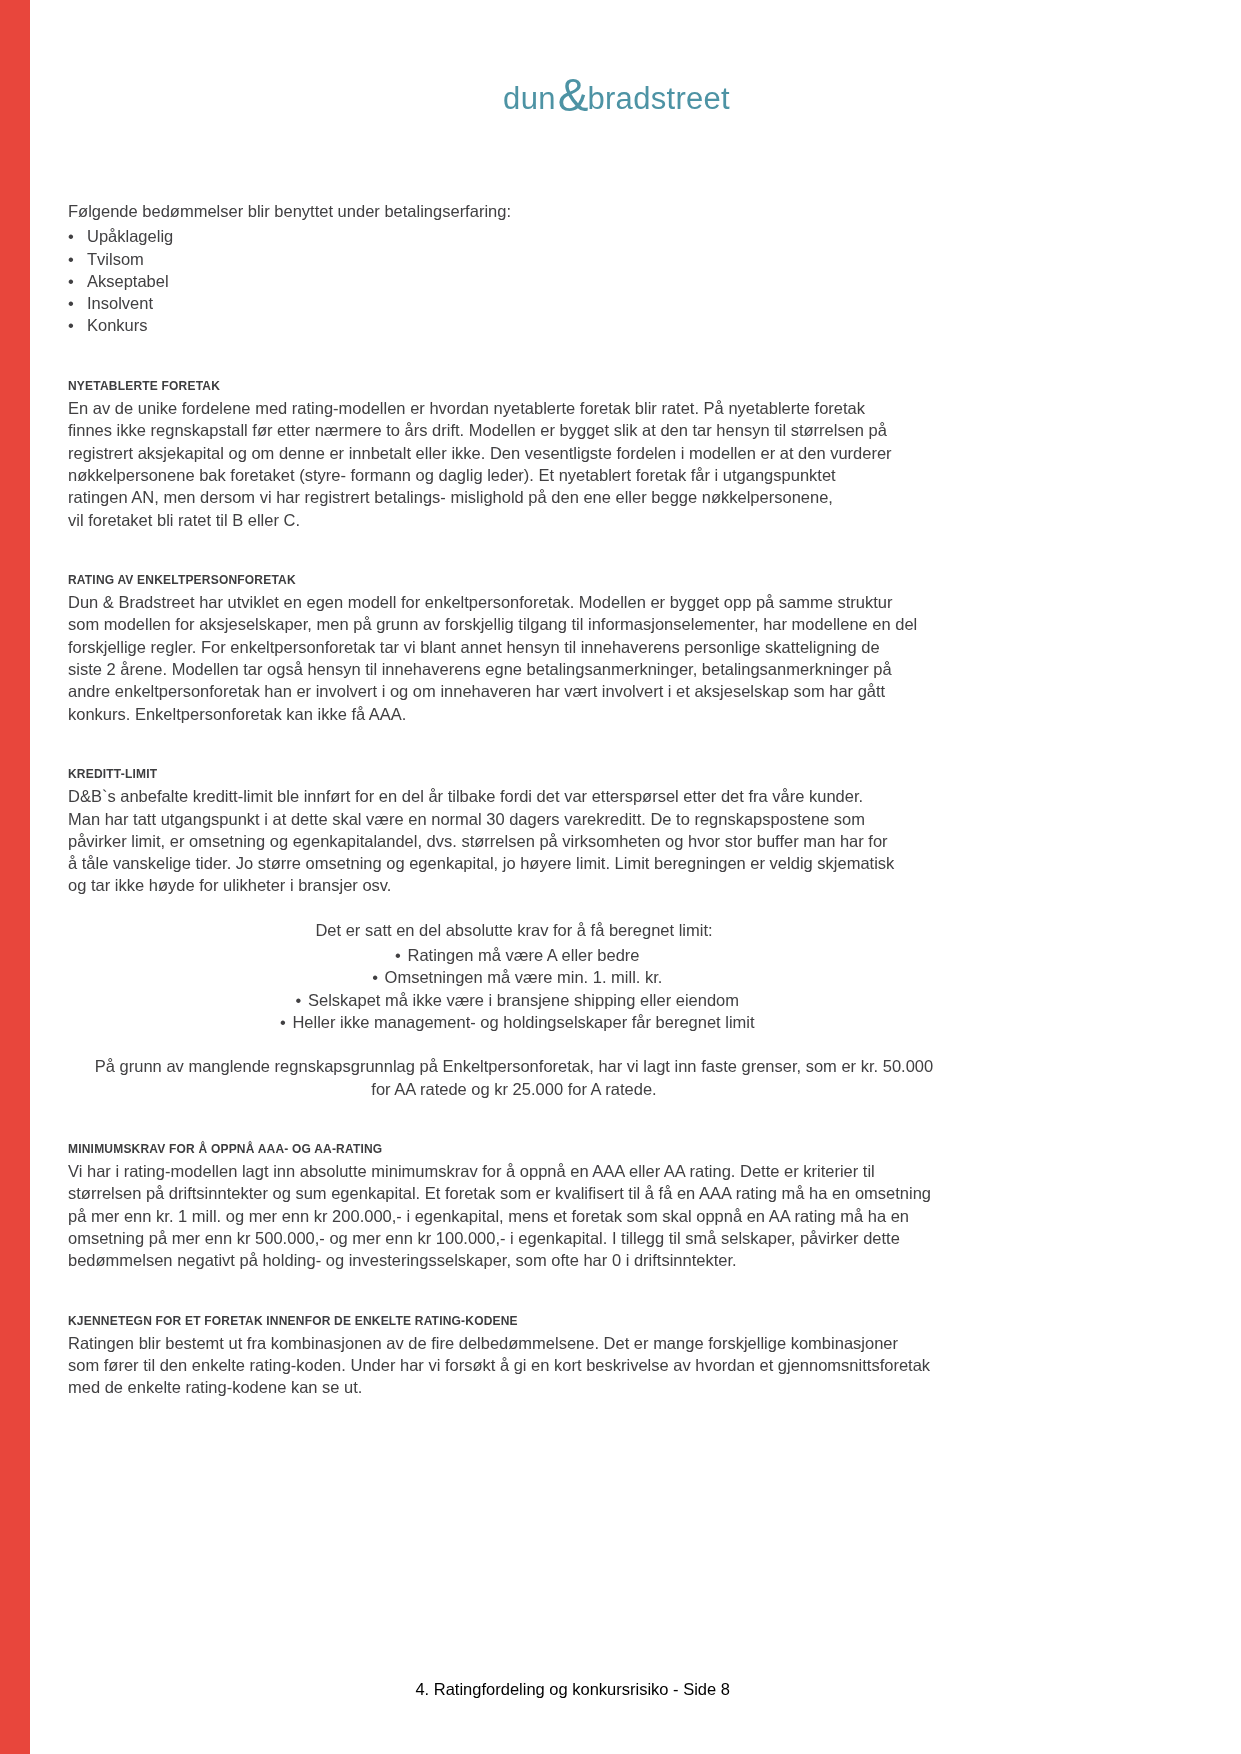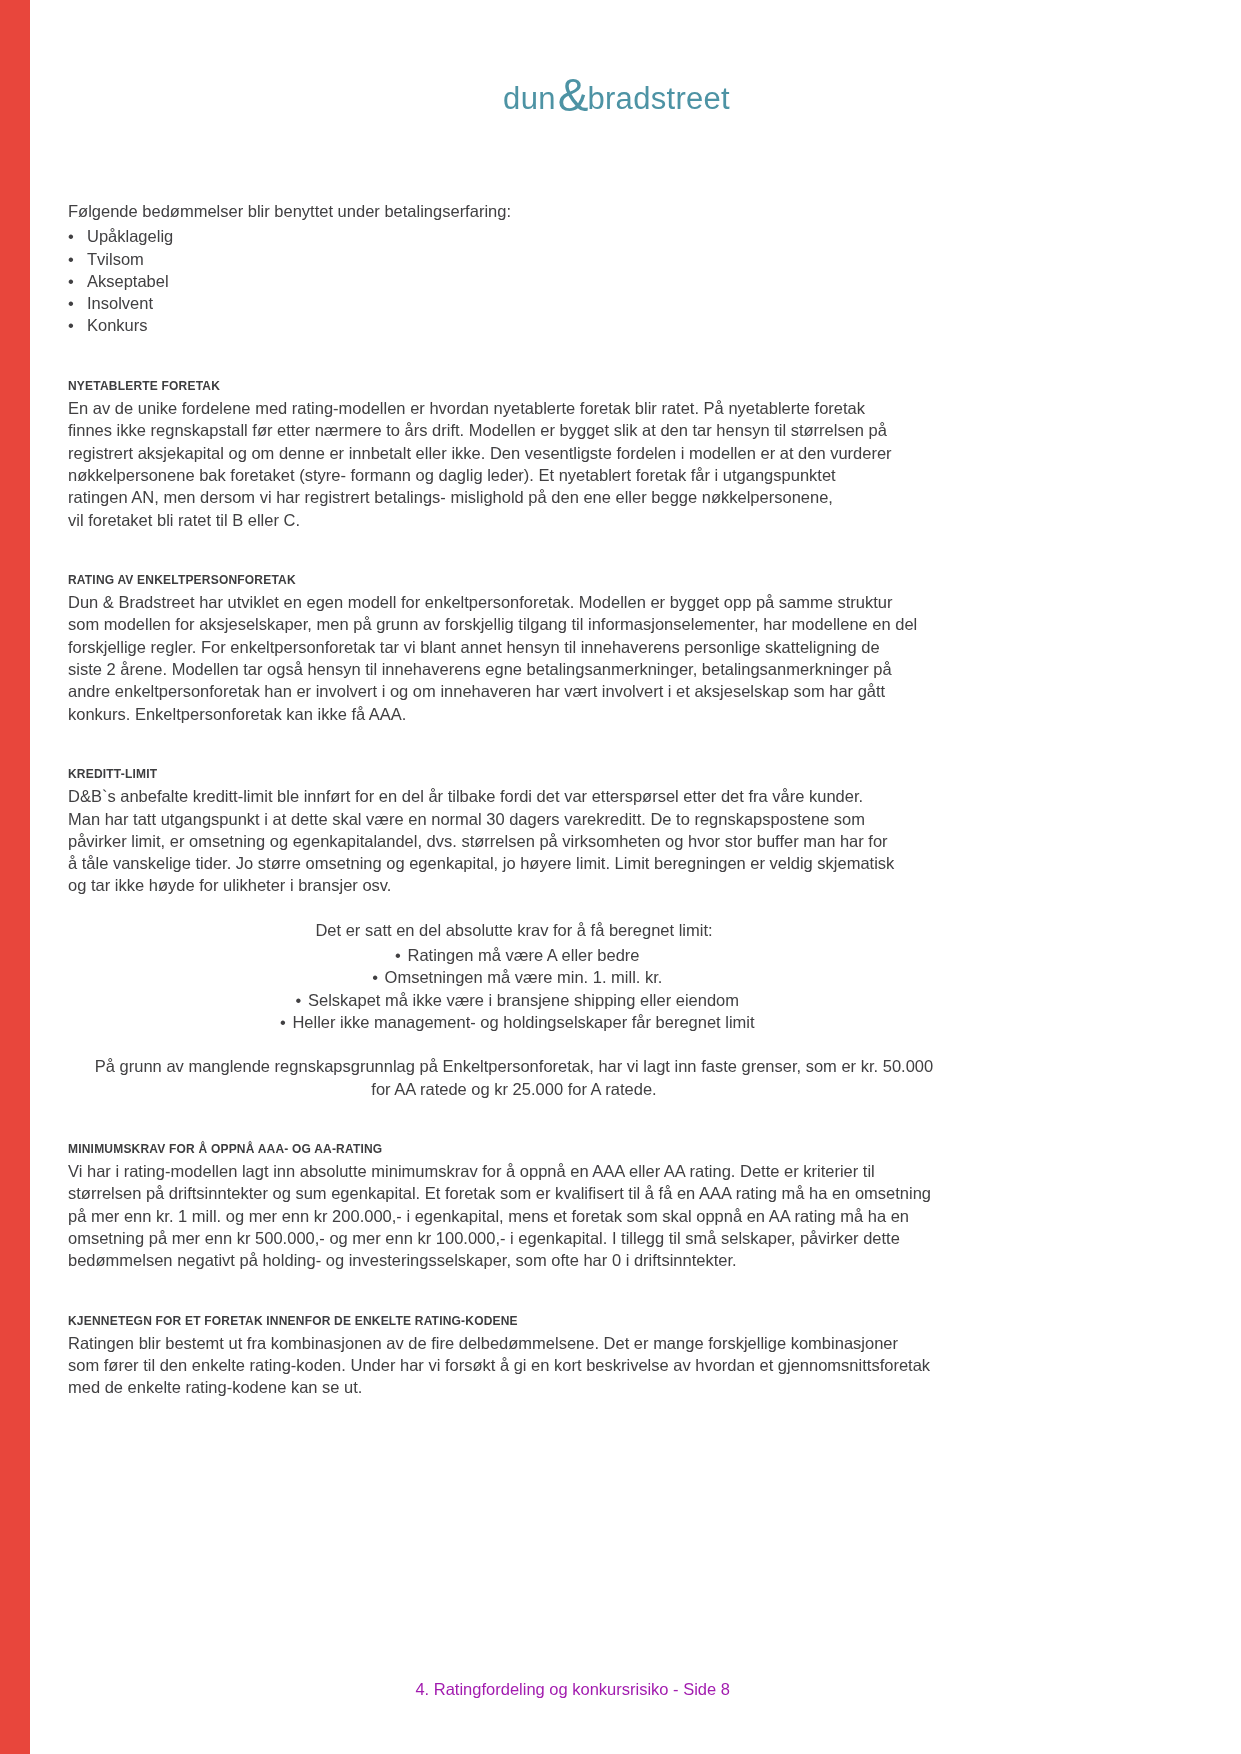--- a/index.html
+++ b/index.html
@@ -87,21 +87,21 @@
     text-align: center;
   }
   ul.mt-blank {
     margin-top: 3px !important;
   }
   .footer {
     position: absolute;
     right: 289px;
     bottom: 55px;
     font-size: 16.5px;
-    color: #a21caf;
+    color: #000000;
     white-space: nowrap;
   }
 </style>
 </head>
 <body>
 
 <div class="page">
 
   <div class="red-stripe"></div>
 

